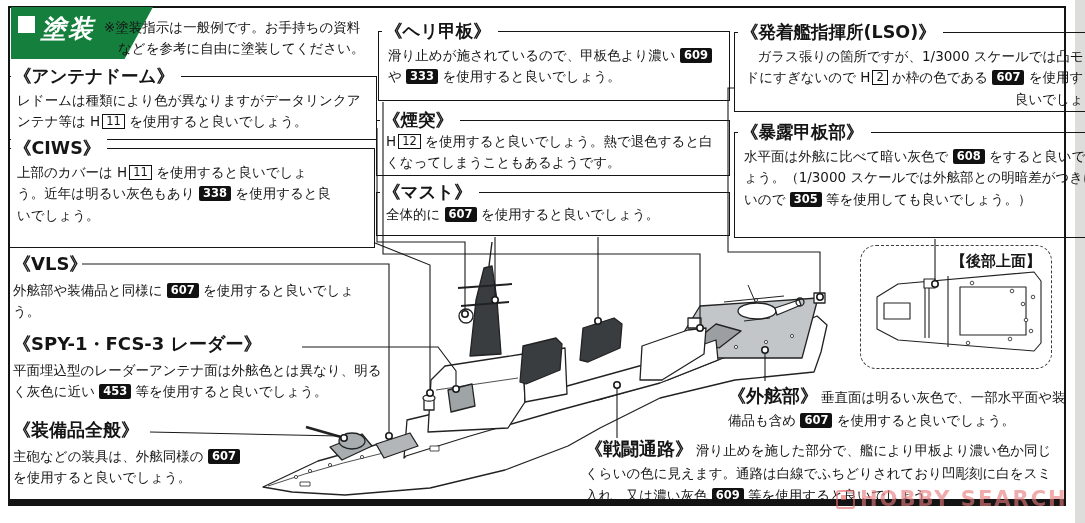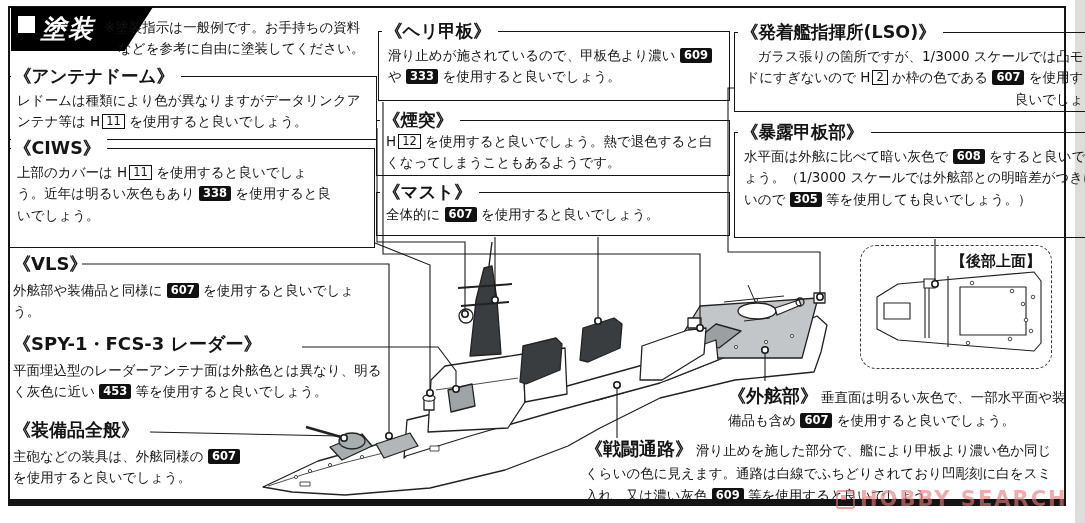--- a/index.html
+++ b/index.html
@@ -2,21 +2,21 @@
 <html lang="ja"><head>
 <meta charset="utf-8">
 <style>
   html,body{margin:0;padding:0;background:#f4f4f1;}
   #page{position:relative;width:1085px;height:523px;background:#ffffff;overflow:hidden;
         font-family:"DejaVu Sans","Liberation Sans",sans-serif;color:#151515;}
   .pborder{position:absolute;left:8px;top:6px;width:1058px;height:500px;
            border:2.5px solid #141414;border-bottom:7px solid #141414;box-sizing:border-box;}
   .scanedge{position:absolute;right:0;top:0;width:10px;height:523px;background:#dddddb;}
   
-  .banner{position:absolute;left:11px;top:7px;width:142px;height:44px;background:#000000;
+  .banner{position:absolute;left:11px;top:7px;width:142px;height:52px;background:#15803d;
           clip-path:polygon(0 0,100% 0,80% 100%,0 100%);}
   .banner .sq{position:absolute;left:7px;top:9px;width:17px;height:17px;background:#ffffff;}
   .banner .bt{position:absolute;left:30px;top:5px;color:#ffffff;font-size:25px;font-weight:bold;
               letter-spacing:2px;font-style:italic;}
   .note{position:absolute;left:104px;top:17px;width:280px;font-size:13.5px;line-height:1.55;}
   .note .l2{padding-left:14px;}
   
   .sec{position:absolute;border:1.6px solid #151515;box-sizing:border-box;}
   .sec.noleft{border-left:none;}
   .sec.noright{border-right:none;}

